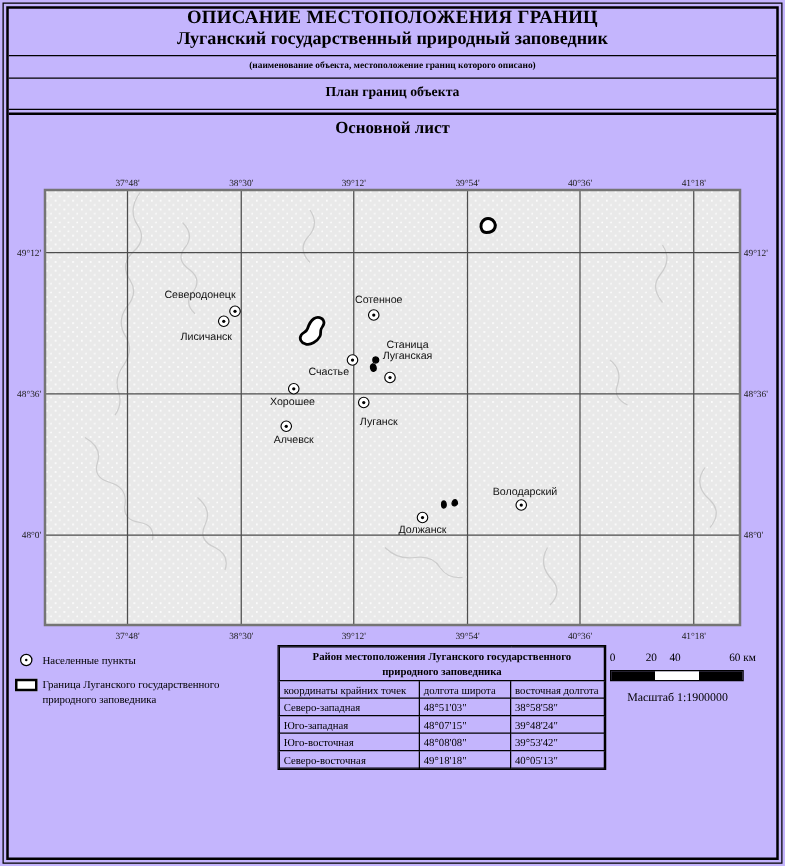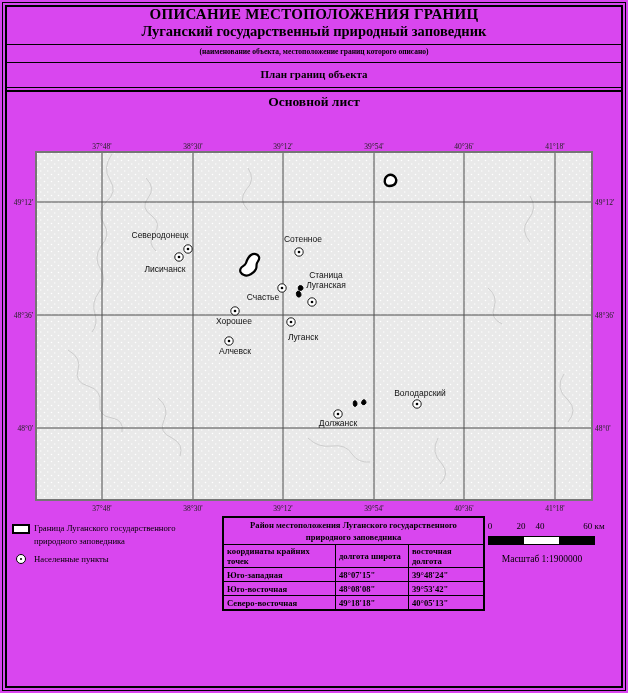--- a/index.html
+++ b/index.html
@@ -1,16 +1,16 @@
 <!DOCTYPE html>
 <html><head>
 <meta charset="utf-8">
 <style>
   html,body{margin:0;padding:0;background:#fff;}
-  #page{position:relative;width:628px;height:693px;background:#d946ef;
+  #page{position:relative;width:628px;height:693px;background:#c4b5fd;
         font-family:"Liberation Serif",serif;color:#000;overflow:hidden;}
   .border-outer{position:absolute;left:2px;top:2px;right:2px;bottom:2px;border:1px solid #000;}
   .border-inner{position:absolute;left:5px;top:5px;right:5px;bottom:5px;border:2px solid #000;}
   .hline{position:absolute;left:7px;right:7px;height:1px;background:#000;}
   .hline.thick{height:2px;}
   .ctext{position:absolute;left:7px;right:7px;text-align:center;font-weight:bold;}
   #title1{top:6px;font-size:15px;letter-spacing:.3px;}
   #title2{top:23px;font-size:14.5px;}
   #subtitle{top:47px;font-size:7.5px;}
   #section1{top:68px;font-size:11px;}
@@ -22,21 +22,21 @@
   #legend{position:absolute;left:14px;top:522px;width:205px;font-size:8.7px;}
   #legend .heading{margin-bottom:7px;}
   .legend-item{position:relative;margin-bottom:6px;padding-left:20px;line-height:12.5px;}
   .sym-rect{position:absolute;left:-2px;top:2px;width:14px;height:6px;border:2px solid #000;background:#fff;}
   .sym-dot{position:absolute;left:2px;top:1px;width:8px;height:8px;border:1px solid #000;border-radius:50%;background:#fff;}
   .sym-dot::after{content:"";position:absolute;left:3px;top:3px;width:2px;height:2px;background:#000;border-radius:50%;}
   
   #coords-table{position:absolute;left:223px;top:517px;width:260px;border-collapse:collapse;
                 font-size:8.6px;table-layout:fixed;padding-left:36px;}
   #coords-table td,#coords-table th{border:1px solid #000;padding:1px 3px;vertical-align:middle;
-                font-weight:bold;text-align:left;height:11px;}
+                font-weight:normal;text-align:left;height:11px;}
   #coords-table .title-cell{text-align:center;font-weight:bold;height:24px;line-height:12px;padding:1px 8px;}
   #coords-table{border:1px solid #000;outline:1px solid #000;}
   
   #scalebar{position:absolute;left:484px;top:521px;width:120px;font-size:9px;}
   .tick{position:absolute;top:0;transform:translateX(-50%);white-space:nowrap;}
   #scalebar-bar{position:absolute;left:4px;top:15px;width:105px;height:7px;border:1px solid #000;
     background:linear-gradient(to right,#000 0 35px,#fff 35px 70px,#000 70px 105px);}
   #scalebar-caption{position:absolute;left:0;top:33px;width:116px;text-align:center;font-size:9.5px;}
 </style>
 </head>
@@ -169,44 +169,49 @@
           <text x="25" y="179.5" text-anchor="end" class="grid-label">48°36'</text>
           <text x="587" y="179.5" text-anchor="start" class="grid-label">48°36'</text>
           <text x="25" y="292.5" text-anchor="end" class="grid-label">48°0'</text>
           <text x="587" y="292.5" text-anchor="start" class="grid-label">48°0'</text>
         </g>
     </g>
   </svg>
 
   <div id="legend">
     <div class="legend-item">
+      <span class="sym-dot"></span>
+      <span>Населенные пункты</span>
+    </div>
+    <div class="legend-item">
       <span class="sym-rect"></span>
       <span>Граница Луганского государственного природного заповедника</span>
-    </div>
-    <div class="legend-item">
-      <span class="sym-dot"></span>
-      <span>Населенные пункты</span>
     </div>
   </div>
 
   <table id="coords-table">
     <colgroup>
         <col style="width:112px">
         <col style="width:73px">
         <col style="width:75px">
       </colgroup>
     <tbody id="coords-tbody">
       <tr>
         <td class="title-cell" colspan="3">Район местоположения Луганского государственного природного заповедника</td>
       </tr>
       <tr id="coords-header-row">
           <td>координаты крайних точек</td>
           <td>долгота широта</td>
           <td>восточная долгота</td>
         </tr>
+    <tr>
+          <td>Северо-западная</td>
+          <td>48°51'03"</td>
+          <td>38°58'58"</td>
+        </tr>
         <tr>
           <td>Юго-западная</td>
           <td>48°07'15"</td>
           <td>39°48'24"</td>
         </tr>
         <tr>
           <td>Юго-восточная</td>
           <td>48°08'08"</td>
           <td>39°53'42"</td>
         </tr>

